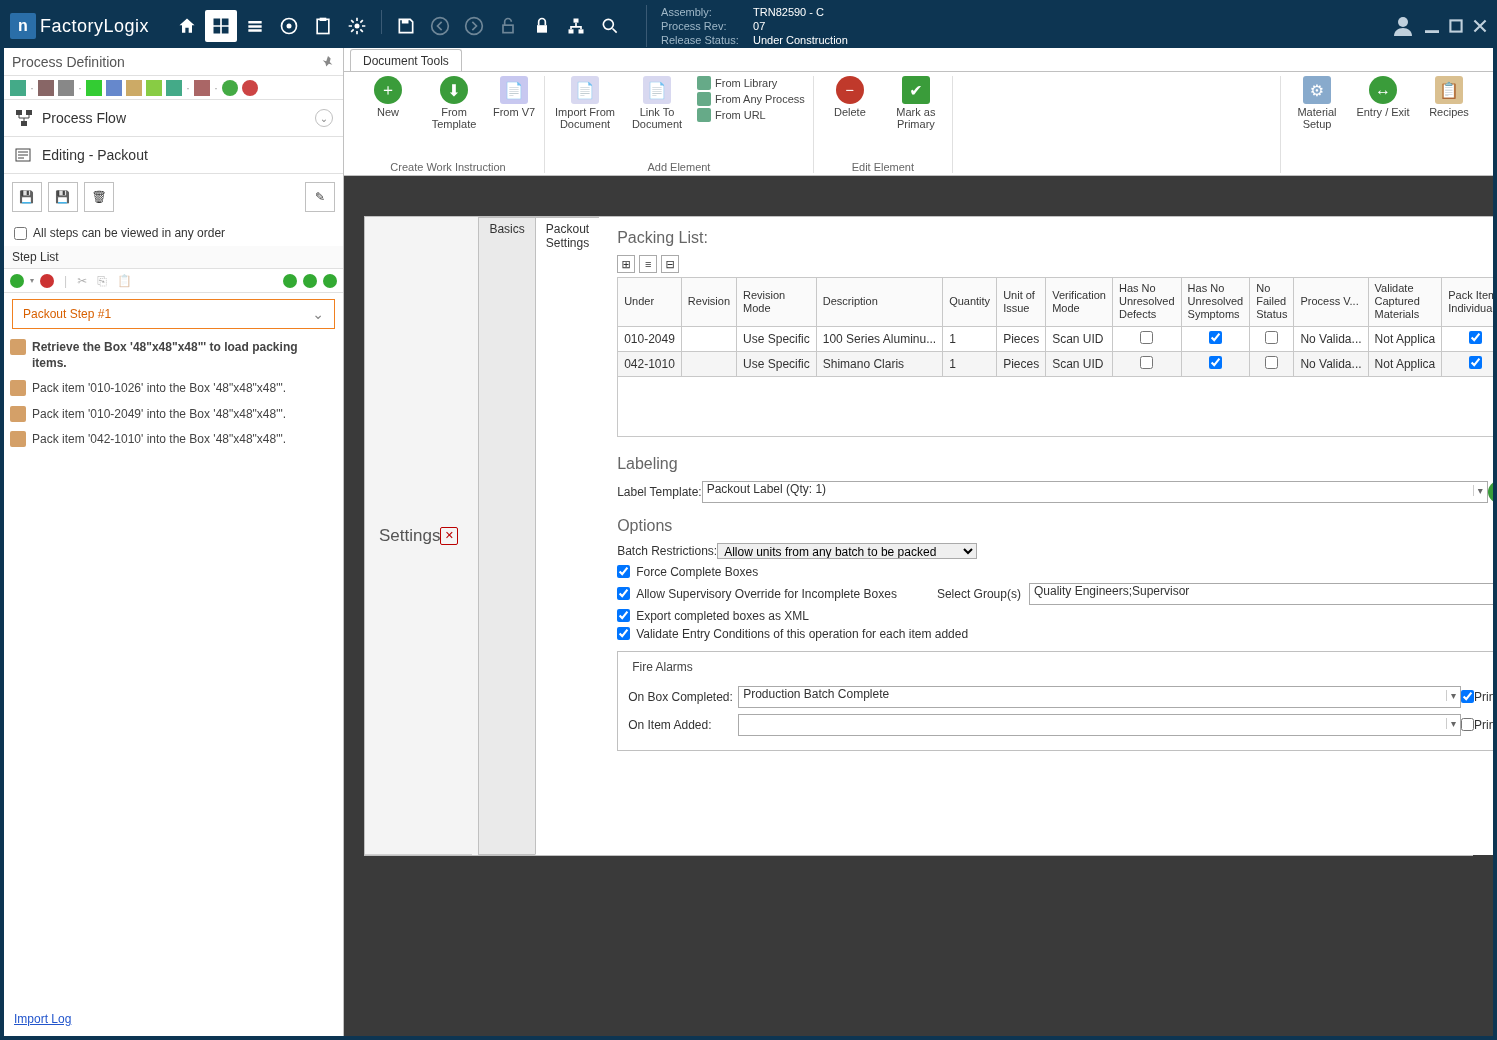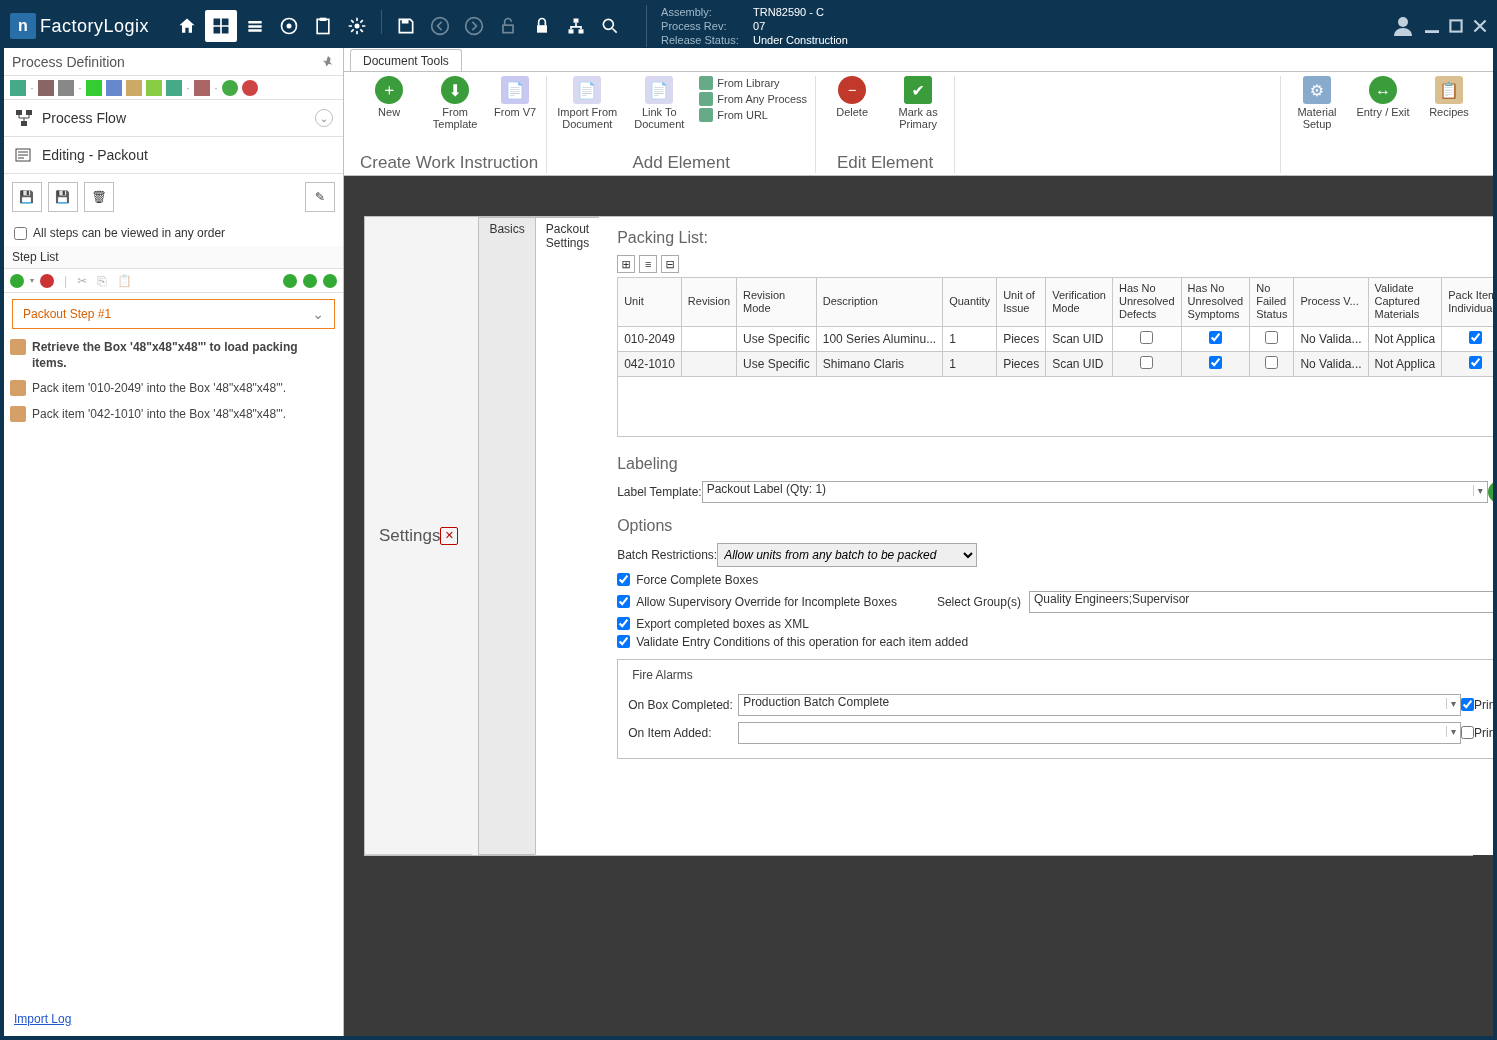--- a/index.html
+++ b/index.html
@@ -49,21 +49,21 @@
 .import-log a { color:#2255cc; text-decoration:underline; font-size:12px; }
 
 
 .content { flex:1; display:flex; flex-direction:column; min-width:0; }
 .doc-tab-row { height:24px; display:flex; border-bottom:1px solid #c0c0c0; background:#fff; }
 .doc-tab { padding:4px 12px; border:1px solid #c0c0c0; border-bottom:none; background:#fff; font-size:12px; border-radius:3px 3px 0 0; margin-left:6px; margin-top:1px; }
 .ribbon { height:104px; border-bottom:1px solid #c0c0c0; display:flex; padding:4px 8px 2px; background:#fff; }
 .ribbon-group { display:flex; flex-direction:column; align-items:center; padding:0 8px; border-right:1px solid #e0e0e0; }
 .ribbon-group:last-child { border-right:none; }
 .rg-body { display:flex; gap:10px; flex:1; align-items:flex-start; }
-.rg-label { font-size:17px; color:#666; padding-top:2px; }
+.rg-label { font-size:11px; color:#666; padding-top:2px; }
 .ribbon-btn { display:flex; flex-direction:column; align-items:center; gap:2px; cursor:pointer; width:56px; text-align:center; }
 .ribbon-btn .ricon { width:28px; height:28px; border-radius:50%; display:flex; align-items:center; justify-content:center; font-size:16px; color:#fff; }
 .ribbon-btn .rlabel { font-size:11px; line-height:12px; color:#444; }
 .ribbon-col { display:flex; flex-direction:column; gap:2px; }
 .ribbon-small { display:flex; align-items:center; gap:4px; font-size:11px; color:#444; cursor:pointer; white-space:nowrap; }
 .ribbon-small .sicon { width:14px; height:14px; background:#6a8; border-radius:2px; }
 .ribbon-spacer { flex:1; }
 
 .workspace { flex:1; background:#3a3a3a; padding:40px 20px 20px 20px; overflow:auto; }
 .settings-panel { background:#f4f4f4; border:1px solid #c0c0c0; min-height:640px; display:flex; flex-direction:row; }
@@ -97,21 +97,21 @@
 .ok-row { display:flex; justify-content:flex-end; padding:10px 18px; }
 .ok-btn { width:72px; height:24px; border:1px solid #999; background:#f0f0f0; cursor:pointer; }
 .vscroll { position:absolute; right:2px; top:0; bottom:0; width:16px; background:#f0f0f0; border-left:1px solid #ddd; }
 .vscroll::before { content:"▴"; position:absolute; top:2px; left:3px; font-size:10px; color:#888;}
 .vscroll::after { content:"▾"; position:absolute; bottom:2px; left:3px; font-size:10px; color:#888;}
 
 .two-col { display:flex; gap:40px; align-items:center; }
 .two-col .left { flex:0 0 auto; }
 .two-col .right { flex:1; display:flex; align-items:center; gap:8px; }
 
-select { height:24px; border:1px solid #aaa; font-size:12px; padding:0 2px;font-style:italic; }
+select { height:16px; border:1px solid #aaa; font-size:12px; padding:0 2px; }
 </style>
 </head>
 <body>
 
 <div class="app">
 
   <div class="titlebar">
     <div class="logo">
       <div class="logo-box">n</div>
       <div class="logo-text">FactoryLogix</div>
@@ -286,20 +286,21 @@
         <div class="ti" style="background:#3a3;border-radius:50%"></div>
         <div class="ti" style="background:#3a3;border-radius:50%"></div>
       </div>
       <div class="step-item">
         <div class="step-box">
           <span>Packout Step #1</span>
           <span class="chev2">⌄</span>
         </div>
       </div>
       <div class="substep bold">Retrieve the Box '48"x48"x48"' to load packing items.</div>
+      <div class="substep">Pack item '010-1026' into the Box '48"x48"x48"'.</div>
       <div class="substep">Pack item '010-2049' into the Box '48"x48"x48"'.</div>
       <div class="substep">Pack item '042-1010' into the Box '48"x48"x48"'.</div>
       <div class="import-log"><a href="#">Import Log</a></div>
     </div>
 
     <div class="content">
       <div class="doc-tab-row">
         <div class="doc-tab">Document Tools</div>
       </div>
       <div class="ribbon">
@@ -395,21 +396,21 @@
 
             <div class="section-title">Packing List:</div>
             <div class="pl-toolbar">
               <div class="pli">⊞</div>
               <div class="pli">≡</div>
               <div class="pli">⊟</div>
             </div>
             <table class="grid">
               <thead>
                   <tr>
-                <th style="width:70px">Unit</th>
+                <th style="width:70px">Under</th>
                 <th style="width:60px">Revision</th>
                 <th style="width:100px">Revision Mode</th>
                 <th style="width:120px">Description</th>
                 <th style="width:40px">Quantity</th>
                 <th style="width:50px">Unit of Issue</th>
                 <th style="width:70px">Verification Mode</th>
                 <th style="width:60px">Has No Unresolved Defects</th>
                 <th style="width:64px">Has No Unresolved Symptoms</th>
                 <th style="width:50px">No Failed Status</th>
                 <th style="width:60px">Process V...</th>

